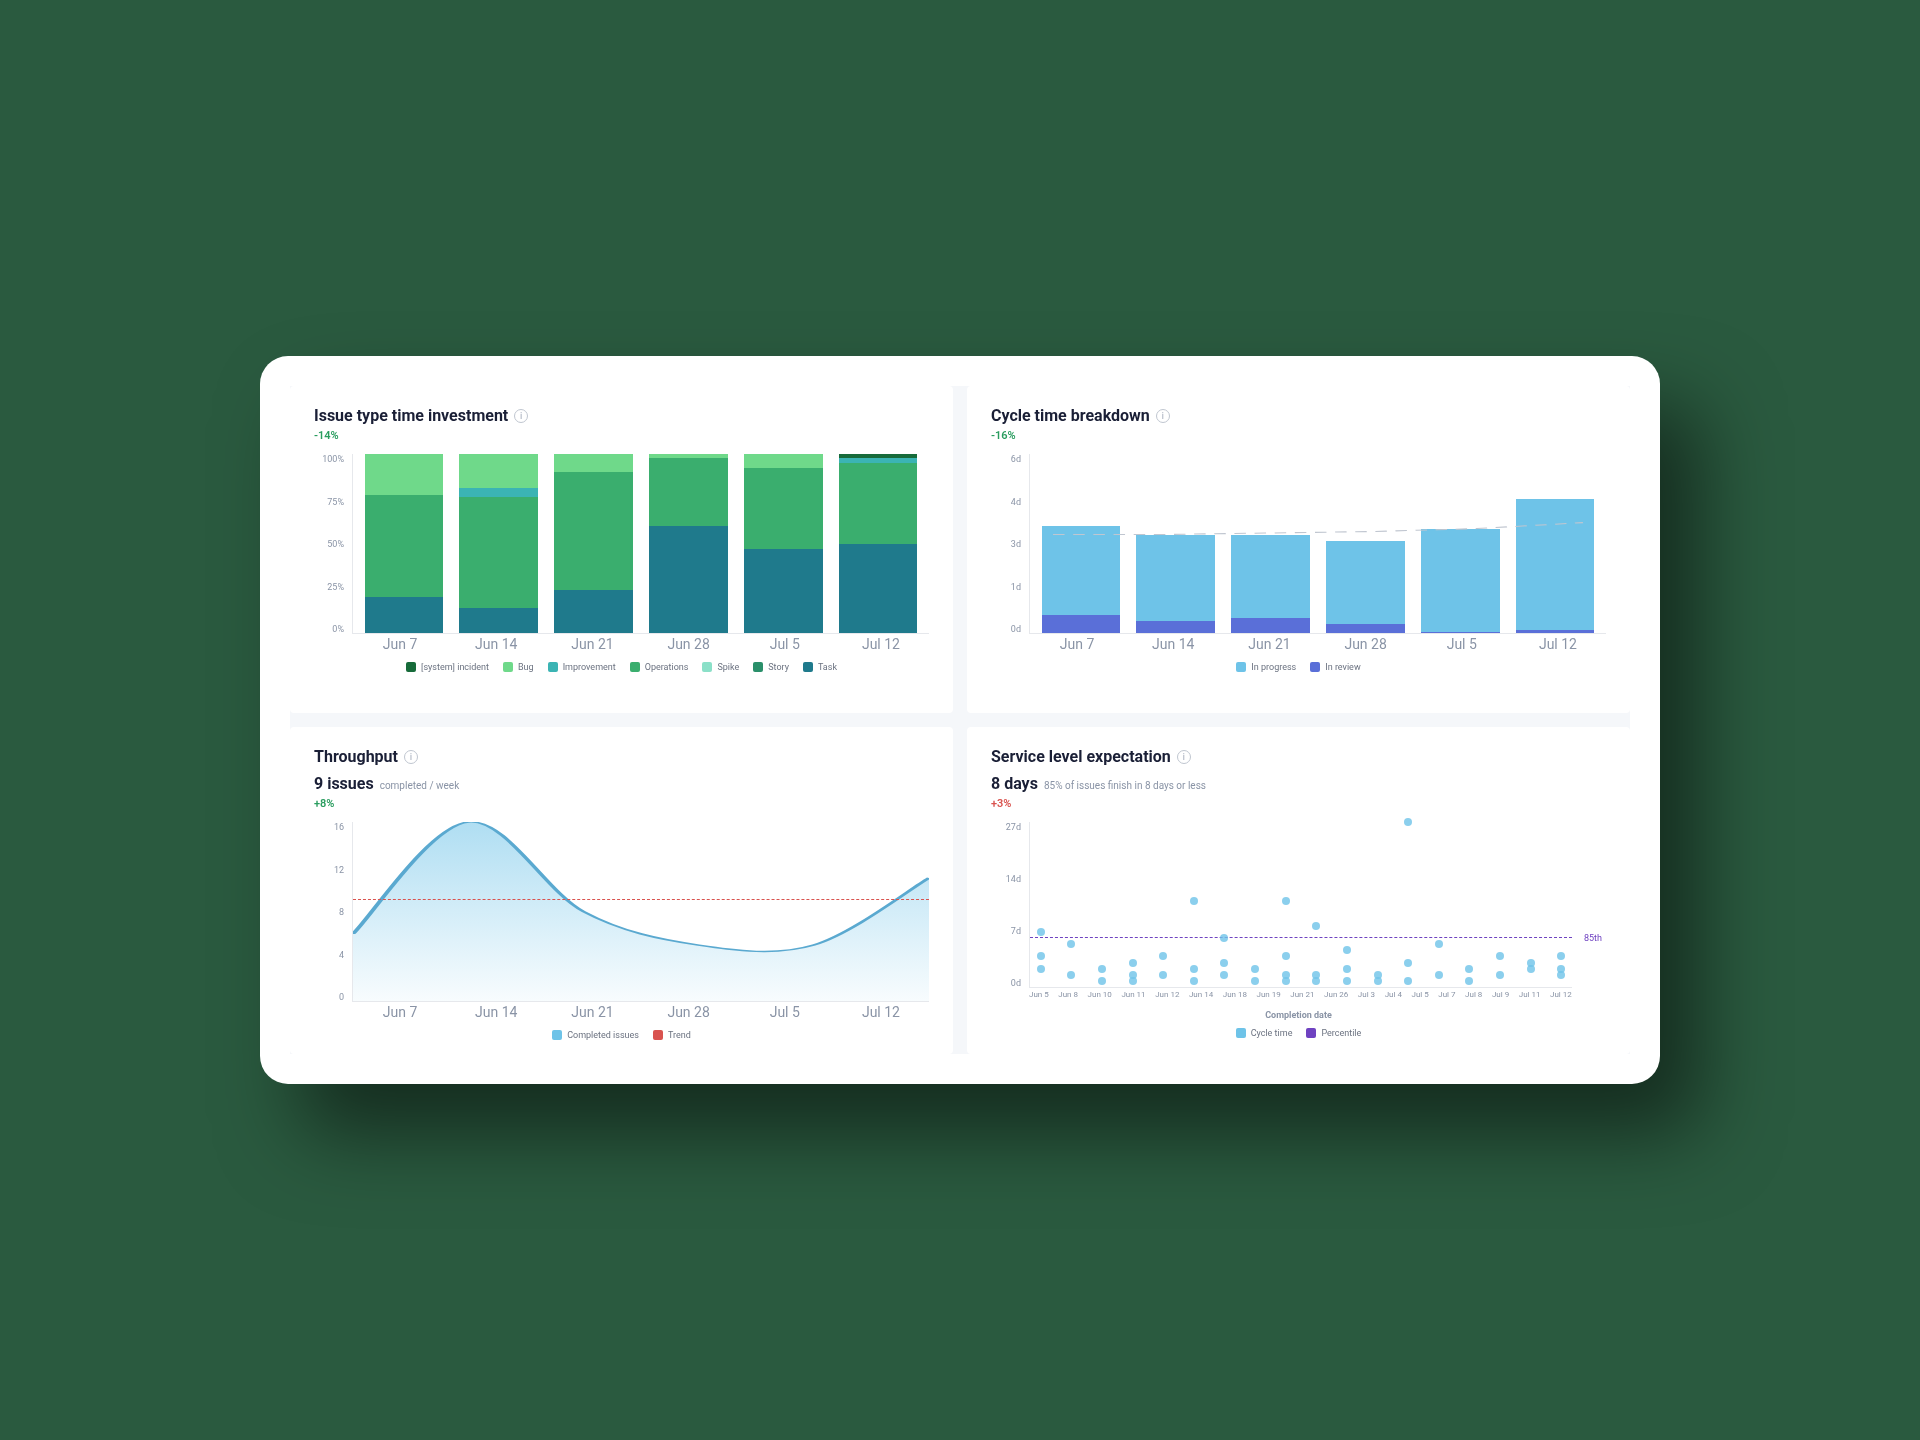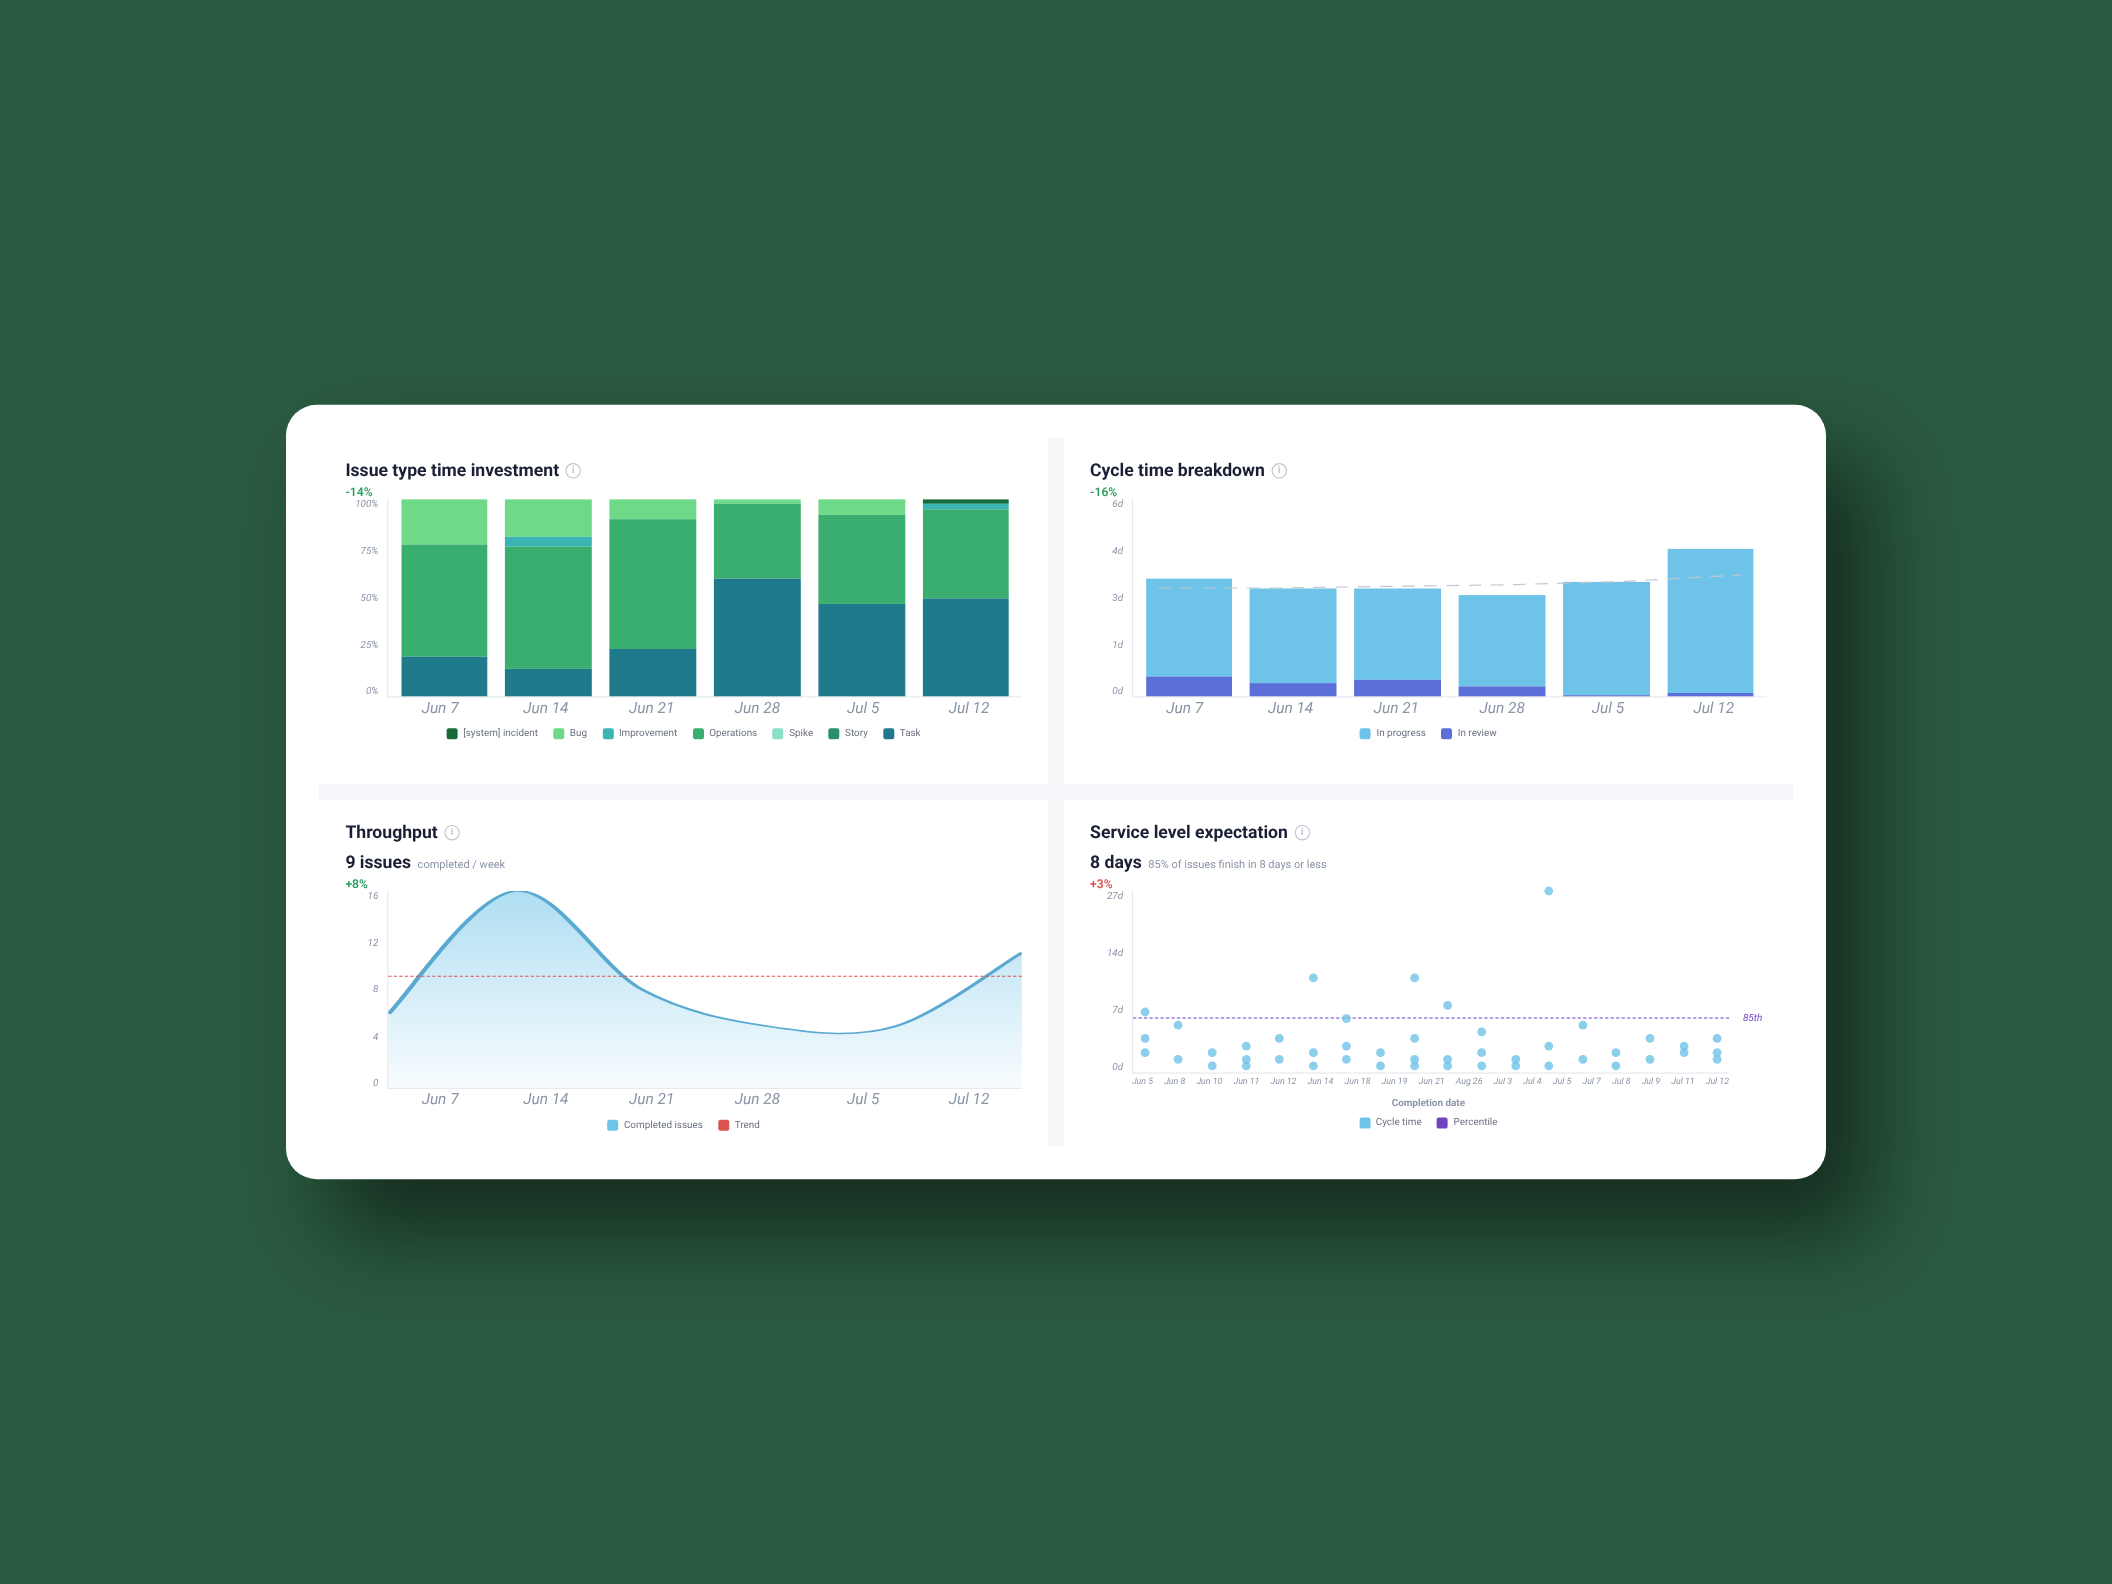--- a/index.html
+++ b/index.html
@@ -43,21 +43,21 @@
     width: 14px; height: 14px; border: 1.5px solid #c0c6d0; border-radius: 50%;
     display: inline-flex; align-items: center; justify-content: center;
     font-size: 9px; color: #c0c6d0;
   }
   .metric-row { margin-top: 8px; display: flex; align-items: baseline; gap: 6px; }
   .metric-value { font-size: 16px; font-weight: 700; color: #1a1f36; }
   .metric-sub { font-size: 10px; color: #8a94a6; }
   .metric-delta { font-size: 11px; font-weight: 600; margin-top: 4px; }
   .delta-green { color: #2a9d5f; }
   .delta-red { color: #d9534f; }
-  .chart-area { margin-top: 0; position: relative; font-style: italic; }
+  .chart-area { margin-top: 12px; position: relative; }
   .y-axis { position: absolute; left: 0; top: 0; bottom: 20px; width: 36px; display: flex; flex-direction: column; justify-content: space-between; }
   .y-tick { font-size: 9px; color: #8a94a6; text-align: right; padding-right: 6px; }
   .plot { position: absolute; left: 38px; right: 0; top: 0; bottom: 20px; border-left: 1px solid #e6e8ec; border-bottom: 1px solid #e6e8ec; }
   .x-axis { position: absolute; left: 38px; right: 0; bottom: 0; height: 18px; display: flex; }
   .x-tick { flex: 1; text-align: center; font-size: 14px; color: #8a94a6; }
   .bars { position: absolute; left: 0; right: 0; top: 0; bottom: 0; display: flex; align-items: flex-end; padding: 0 2%; gap: 3%; }
   .bar-col { flex: 1; display: flex; flex-direction: column-reverse; height: 100%; }
   .seg { width: 100%; }
   .legend { margin-top: 8px; display: flex; flex-wrap: wrap; gap: 14px; justify-content: center; font-size: 9px; color: #6b7280; }
   .legend-item { display: flex; align-items: center; gap: 5px; }
@@ -356,21 +356,21 @@
         <div class="x-axis-scatter" id="xaxis-sle" style="right:34px">
             <span>Jun 5</span>
             <span>Jun 8</span>
             <span>Jun 10</span>
             <span>Jun 11</span>
             <span>Jun 12</span>
             <span>Jun 14</span>
             <span>Jun 18</span>
             <span>Jun 19</span>
             <span>Jun 21</span>
-            <span>Aug 26</span>
+            <span>Jun 26</span>
             <span>Jul 3</span>
             <span>Jul 4</span>
             <span>Jul 5</span>
             <span>Jul 7</span>
             <span>Jul 8</span>
             <span>Jul 9</span>
             <span>Jul 11</span>
             <span>Jul 12</span>
           </div>
       </div>

